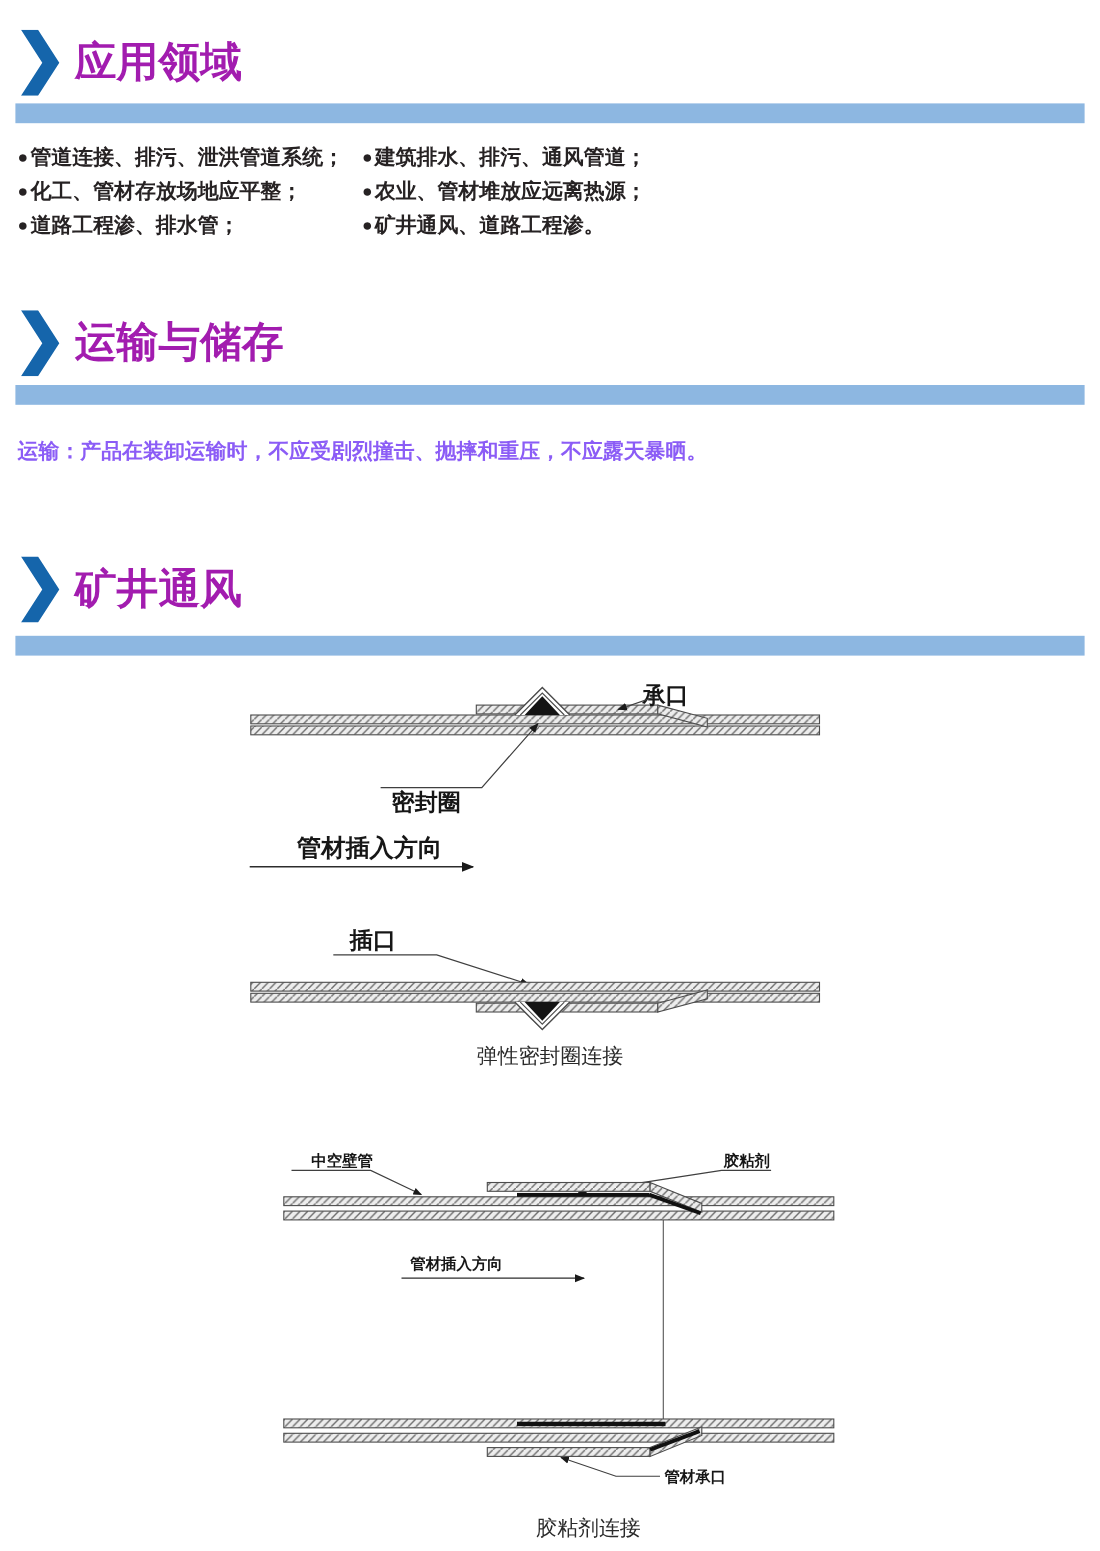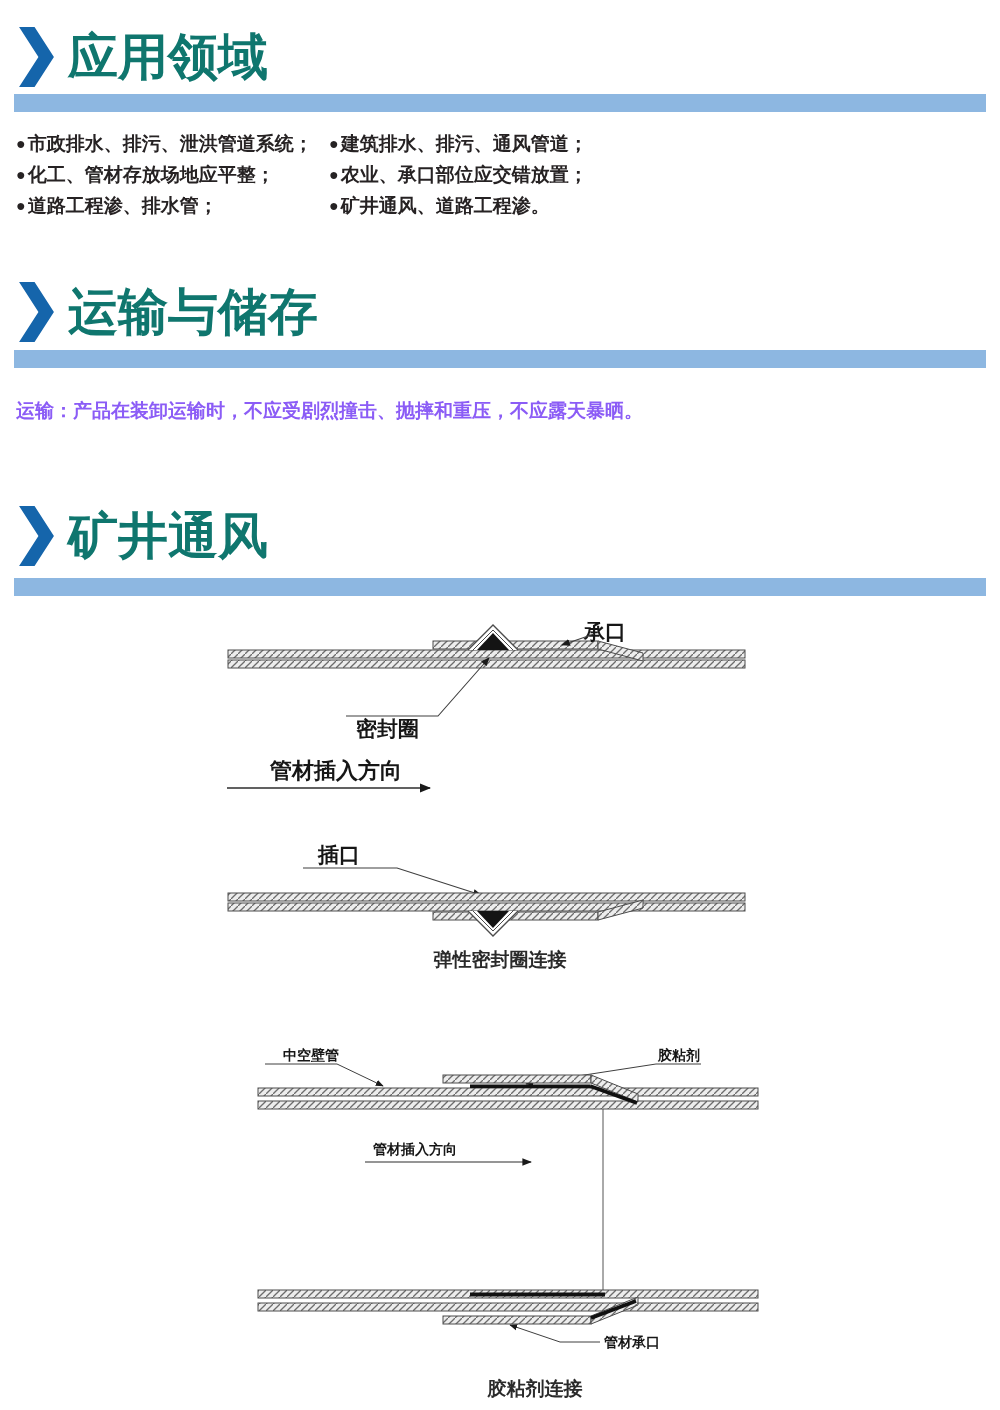--- a/index.html
+++ b/index.html
@@ -1,70 +1,70 @@
 <!DOCTYPE html>
 <html><head>
 <meta charset="utf-8">
 <style>
   html,body{margin:0;padding:0;background:#ffffff;}
   body{font-family:"Liberation Sans",sans-serif;}
   .page{position:relative;width:1000px;height:1410px;background:#ffffff;overflow:hidden;color:#262223;}
 
   .sec-header{position:absolute;left:18px;display:flex;align-items:center;gap:13px;height:62px;}
   .sec-header .chev{width:37px;height:60px;flex:none;display:block;}
-  .sec-title{margin:0;font-size:50px;font-weight:700;color:#0f766e;line-height:1;white-space:nowrap;}
+  .sec-title{margin:0;font-size:38px;font-weight:700;color:#a21caf;line-height:1;white-space:nowrap;}
   #hdr1{top:26px;} #hdr2{top:281px;} #hdr3{top:505px;}
 
   .blue-bar{position:absolute;left:14px;width:972px;height:18px;background:#8db7e1;}
   #bar1{top:94px;} #bar2{top:350px;} #bar3{top:578px;}
 
   .bullets{position:absolute;left:16px;top:133px;display:grid;grid-template-columns:313px auto;row-gap:9px;}
   .bul{display:flex;align-items:center;font-size:19px;font-weight:700;line-height:22px;white-space:nowrap;color:#262223;}
   .dot{font-size:16px;margin-right:2px;line-height:22px;}
 
   .para{position:absolute;left:16px;top:396px;width:972px;font-size:19px;font-weight:600;line-height:29px;color:#8b5cf6;}
   .para p{margin:0;}
 
   .fig{position:absolute;left:0;display:block;}
   #fig1{top:612px;} #fig2{top:1038px;}
 
-  .caption{position:absolute;left:0;width:100%;text-align:center;font-size:19px;font-weight:700;color:#2a2a2a;}
+  .caption{position:absolute;left:0;width:100%;text-align:center;font-size:19px;font-weight:400;color:#2a2a2a;}
   #cap1{top:947px;} #cap2{top:1376px;margin-left:35px;}
 
   svg text{font-family:"Liberation Sans",sans-serif;font-weight:700;fill:#161616;}
 </style>
 </head>
 <body>
 
 <div class="page">
 
   <header class="sec-header" id="hdr1">
     <svg class="chev" viewBox="0 0 36 62">
       <polygon points="0,0 16,0 36,31 16,62 0,62 20,31" fill="#1565ab"></polygon>
     </svg>
     <h2 class="sec-title">应用领域</h2>
   </header>
   <div class="blue-bar" id="bar1"></div>
 
   <div class="bullets">
     <div class="bul">
       <span class="dot">●</span>
-      <span>市政排水、排污、泄洪管道系统；</span>
+      <span>管道连接、排污、泄洪管道系统；</span>
     </div>
     <div class="bul">
       <span class="dot">●</span>
       <span>建筑排水、排污、通风管道；</span>
     </div>
     <div class="bul">
       <span class="dot">●</span>
       <span>化工、管材存放场地应平整；</span>
     </div>
     <div class="bul">
       <span class="dot">●</span>
-      <span>农业、承口部位应交错放置；</span>
+      <span>农业、管材堆放应远离热源；</span>
     </div>
     <div class="bul">
       <span class="dot">●</span>
       <span>道路工程渗、排水管；</span>
     </div>
     <div class="bul">
       <span class="dot">●</span>
       <span>矿井通风、道路工程渗。</span>
     </div>
   </div>

